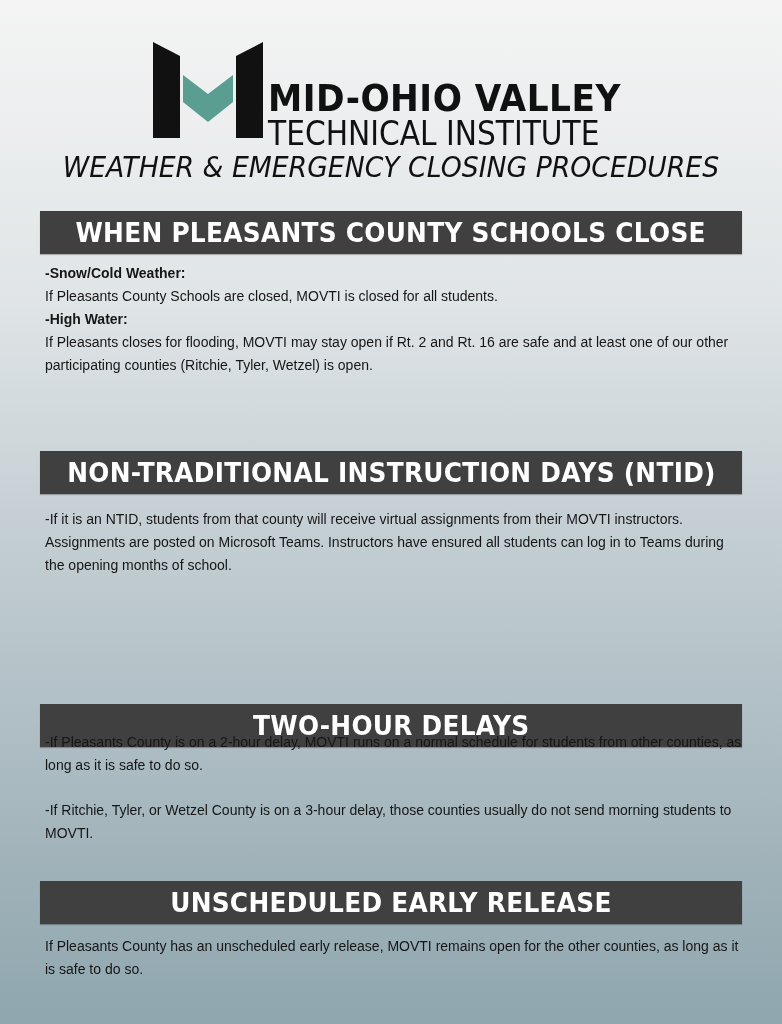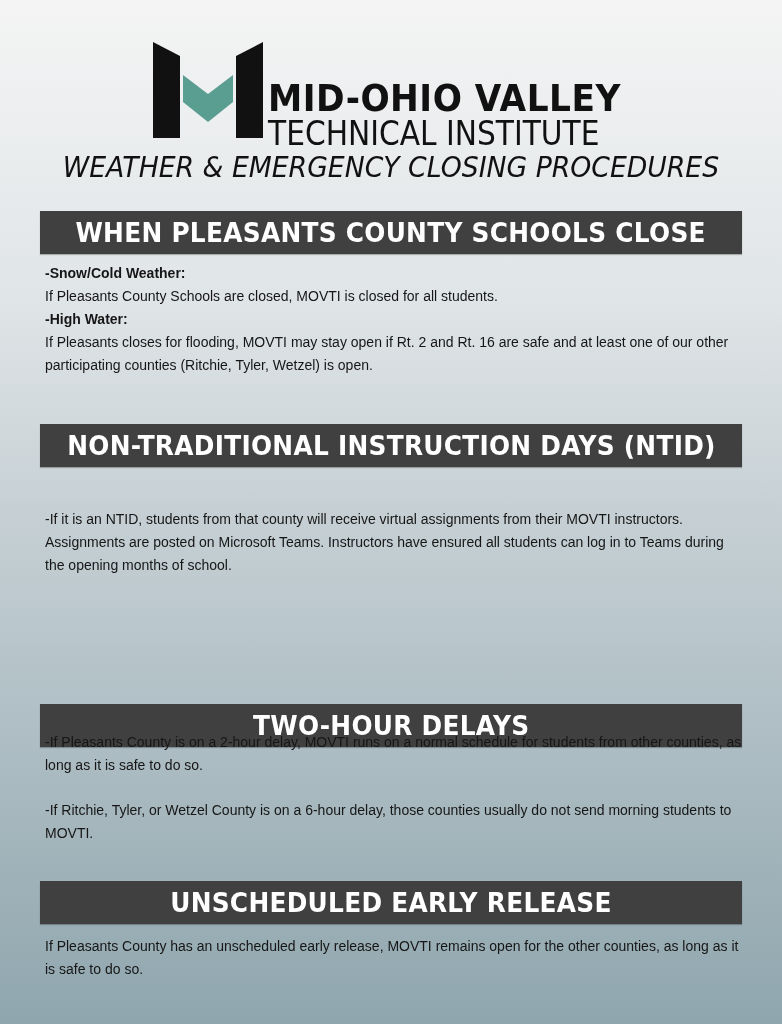--- a/index.html
+++ b/index.html
@@ -39,35 +39,35 @@
 <div class="bar" style="top:211px;">
   <span>WHEN PLEASANTS COUNTY SCHOOLS CLOSE</span>
 </div>
 <div class="body" style="top:262px;">
   <p class="b">-Snow/Cold Weather:</p>
   <p>If Pleasants County Schools are closed, MOVTI is closed for all students.</p>
   <p class="b">-High Water:</p>
   <p>If Pleasants closes for flooding, MOVTI may stay open if Rt. 2 and Rt. 16 are safe and at least one of our other participating counties (Ritchie, Tyler, Wetzel) is open.</p>
 </div>
 
-<div class="bar" style="top:424px;">
+<div class="bar" style="top:451px;">
   <span>NON-TRADITIONAL INSTRUCTION DAYS (NTID)</span>
 </div>
 <div class="body" style="top:486px;">
   <div class="gap"></div>
   <p>-If it is an NTID, students from that county will receive virtual assignments from their MOVTI instructors. Assignments are posted on Microsoft Teams. Instructors have ensured all students can log in to Teams during the opening months of school.</p>
 </div>
 
 <div class="bar" style="top:680px;margin-top:24px;">
   <span>TWO-HOUR DELAYS</span>
 </div>
 <div class="body" style="top:731px;">
   <p>-If Pleasants County is on a 2-hour delay, MOVTI runs on a normal schedule for students from other counties, as long as it is safe to do so.</p>
   <div class="gap"></div>
-  <p>-If Ritchie, Tyler, or Wetzel County is on a 6-hour delay, those counties usually do not send morning students to MOVTI.</p>
+  <p>-If Ritchie, Tyler, or Wetzel County is on a 3-hour delay, those counties usually do not send morning students to MOVTI.</p>
 </div>
 
 <div class="bar" style="top:881px;">
   <span>UNSCHEDULED EARLY RELEASE</span>
 </div>
 <div class="body" style="top:935px;">
   <p>If Pleasants County has an unscheduled early release, MOVTI remains open for the other counties, as long as it is safe to do so.</p>
 </div>
 
 </body></html>

